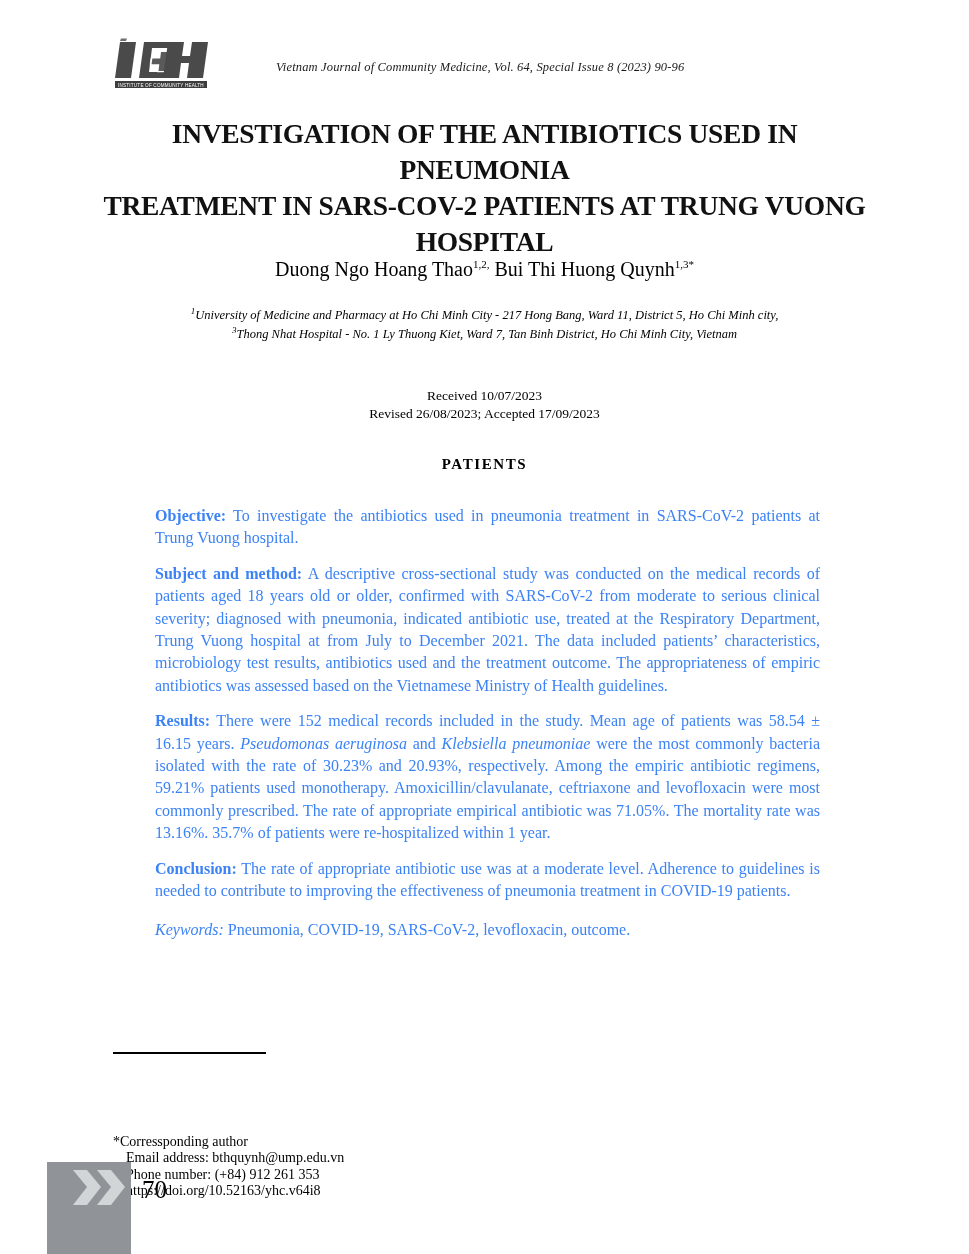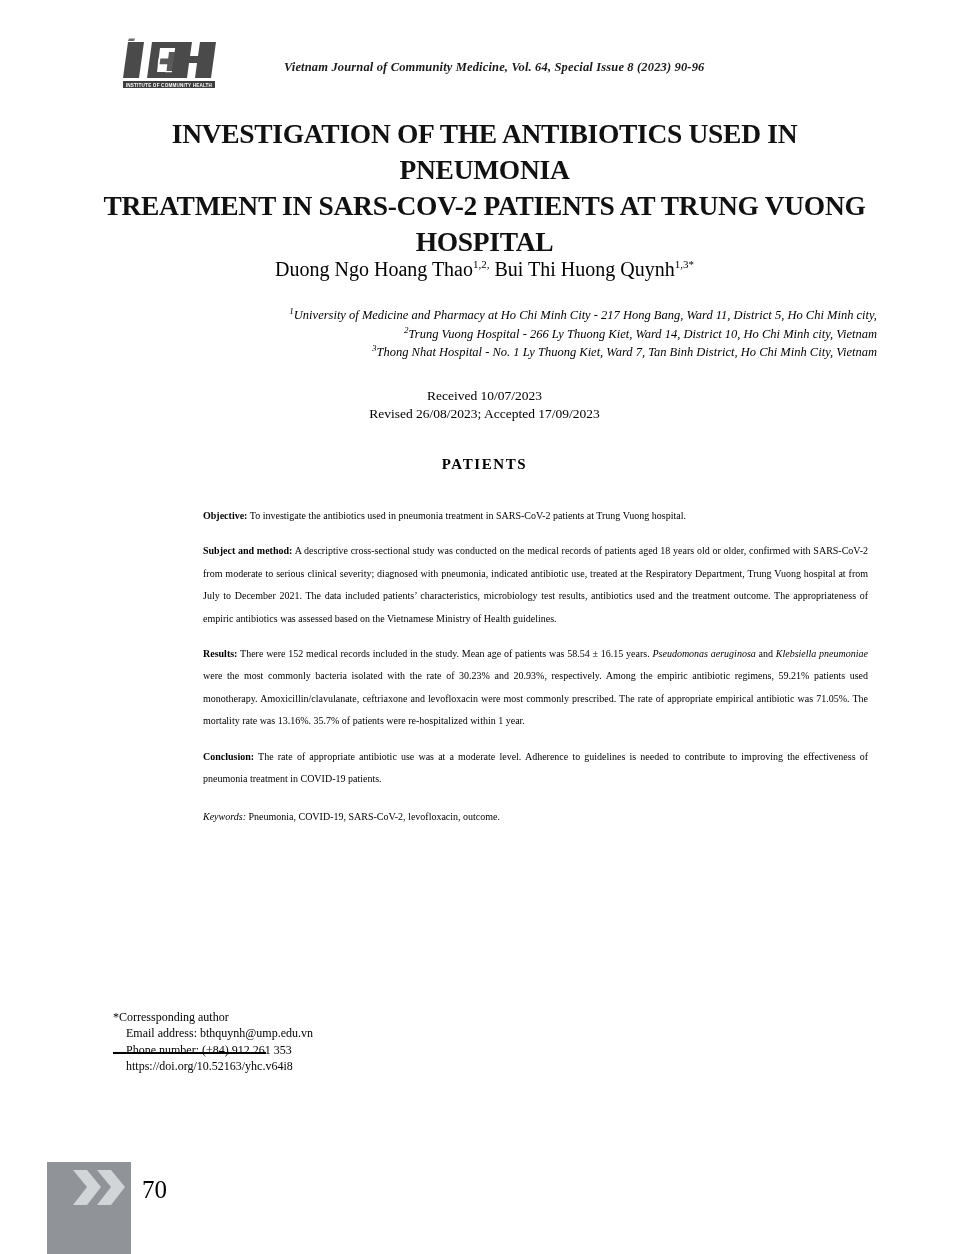--- a/index.html
+++ b/index.html
@@ -19,24 +19,23 @@
   .page {
     position: absolute;
     inset: 0;
     background: #ffffff;
   }
 
   
   .header {
     position: absolute;
     top: 36px;
-    left: 12px;
+    left: 4px;
     width: 820px;
     height: 62px;
-    font-weight: bold;
   }
   .logo {
     position: absolute;
     left: 110px;
     top: 2px;
     width: 94px;
     height: 52px;
   }
   .logo svg { display: block; }
 
@@ -78,21 +77,21 @@
     color: #000;
   }
   .authors sup { font-size: 11px; vertical-align: super; }
 
   
   .affiliations {
     position: absolute;
     top: 304px;
     left: 92px;
     width: 785px;
-    text-align: right;
+    text-align: center;
     font-style: italic;
     font-size: 12.5px;
     line-height: 14.5px;
     color: #000;
   }
   .affiliations .aff { display: block; }
   .affiliations sup { font-size: 9px; vertical-align: super; font-style: italic; }
 
   
   .dates {
@@ -119,25 +118,24 @@
     letter-spacing: 1.6px;
     color: #000;
   }
 
   
   .abstract-body {
     position: absolute;
     top: 505px;
     left: 155px;
     width: 665px;
-    font-size: 10px;
+    font-size: 16px;
     line-height: 22.4px;
     text-align: justify;
-    color: #000000;
-    margin-left: 48px;
+    color: #3b82f6;
   }
   .abstract-body p {
     margin: 0 0 13px 0;
   }
   .abstract-body p.keywords {
     margin-top: 16px;
   }
   .abstract-body b { font-weight: bold; }
   .abstract-body i { font-style: italic; }
 
@@ -146,23 +144,23 @@
     position: absolute;
     left: 113px;
     top: 1052px;
     width: 153px;
     height: 0;
     border-top: 2.2px solid #000;
   }
   .footnote {
     position: absolute;
     left: 113px;
-    top: 1009px;
+    top: 1134px;
     width: 450px;
-    font-size: 12px;
+    font-size: 14px;
     line-height: 16.4px;
     color: #000;
   }
   .footnote .line { display: block; }
   .footnote .indent { padding-left: 7px; margin-left: 6px; }
 
   
   .page-marker {
     position: absolute;
     left: 47px;
@@ -215,21 +213,20 @@
   <div class="title">
     <span>INVESTIGATION OF THE ANTIBIOTICS USED IN PNEUMONIA</span>
     <span>TREATMENT IN SARS-COV-2 PATIENTS AT TRUNG VUONG</span>
     <span>HOSPITAL</span>
   </div>
 
   <div class="authors"><span>Duong Ngo Hoang Thao</span><sup>1,2,</sup> <span>Bui Thi Huong Quynh</span><sup>1,3*</sup></div>
 
   <div class="affiliations">
     <span class="aff"><sup>1</sup><span>University of Medicine and Pharmacy at Ho Chi Minh City - 217 Hong Bang, Ward 11, District 5, Ho Chi Minh city,</span></span>
-    <span class="aff"><sup>2</sup><span>Trung Vuong Hospital - 266 Ly Thuong Kiet, Ward 14, District 10, Ho Chi Minh city, Vietnam</span></span>
     <span class="aff"><sup>3</sup><span>Thong Nhat Hospital  - No. 1 Ly Thuong Kiet, Ward 7, Tan Binh District, Ho Chi Minh City, Vietnam</span></span>
   </div>
 
   <div class="dates">
     <span>Received 10/07/2023</span>
     <span>Revised 26/08/2023; Accepted 17/09/2023</span>
   </div>
 
   <div class="abstract-heading">PATIENTS</div>
 

